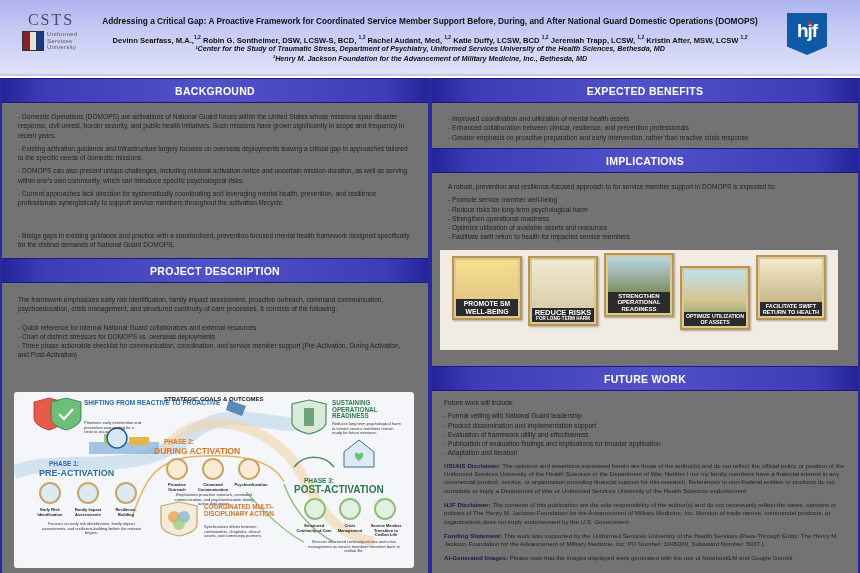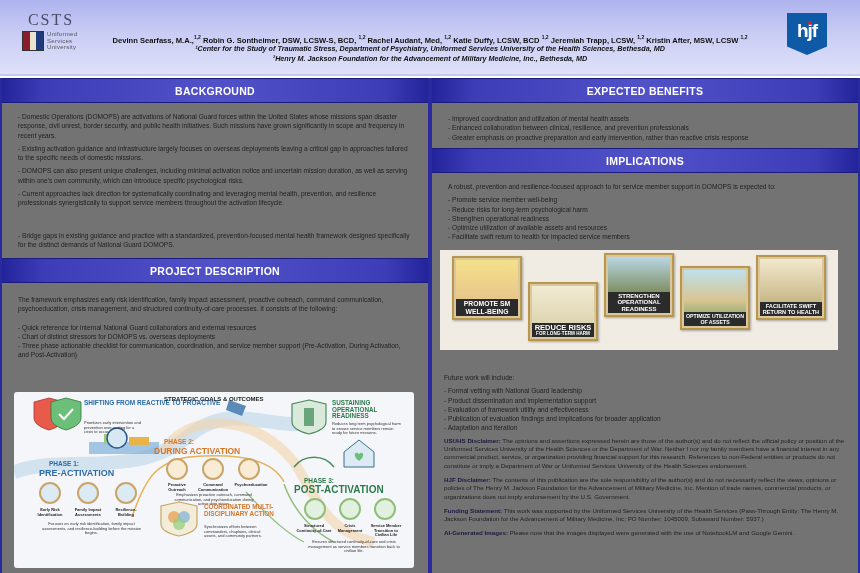--- a/index.html
+++ b/index.html
@@ -45,20 +45,21 @@
           <span style="background:#e8e2cf"></span>
           <span style="background:#1f3a7a"></span>
       </div>
       <div class="usu-text">
         <div>Uniformed</div>
         <div>Services</div>
         <div>University</div>
       </div>
     </div>
   </div>
+  <div class="title">Addressing a Critical Gap: A Proactive Framework for Coordinated Service Member Support Before, During, and After National Guard Domestic Operations (DOMOPS)</div>
   <div class="authors">
     <span>Devinn Searfass, M.A.,</span><sup>1,2</sup>
     <span> Robin G. Sontheimer, DSW, LCSW-S, BCD, </span><sup>1,2</sup>
     <span> Rachel Audant, Med, </span><sup>1,2</sup>
     <span> Katie Duffy, LCSW, BCD </span><sup>1,2</sup>
     <span> Jeremiah Trapp, LCSW, </span><sup>1,2</sup>
     <span> Kristin After, MSW, LCSW </span><sup>1,2</sup>
   </div>
   <div class="aff" style="top:44px">¹Center for the Study of Traumatic Stress, Department of Psychiatry, Uniformed Services University of the Health Sciences, Bethesda, MD</div>
   <div class="aff" style="top:54px">²Henry M. Jackson Foundation for the Advancement of Military Medicine, Inc., Bethesda, MD</div>
@@ -166,21 +167,21 @@
     <div>- Optimize utilization of available assets and resources</div>
     <div>- Facilitate swift return to health for impacted service members</div>
     <div style="position:absolute;left:8px;top:77px;width:398px;height:100px;background:#f0ece4">
       <div class="poster" style="left:12px;top:6px;width:70px;height:64px">
         <div class="scene" style="height:44px;background:linear-gradient(180deg,#f4e08a,#e6c48a)"></div>
         <div class="cap">
             <div>PROMOTE SM</div>
             <div>WELL-BEING</div>
           </div>
       </div>
-      <div class="poster" style="left:88px;top:32px;width:70px;height:59px">
+      <div class="poster" style="left:88px;top:6px;width:70px;height:70px">
         <div class="scene" style="height:48px;background:linear-gradient(180deg,#f2ead2,#d8cfa8)"></div>
         <div class="cap" style="font-size:7.5px">
             <div>REDUCE RISKS</div>
             <div style="font-size:4.6px;line-height:5px">FOR LONG-TERM HARM</div>
           </div>
       </div>
       <div class="poster" style="left:164px;top:3px;width:70px;height:64px">
         <div class="scene" style="height:38px;background:linear-gradient(180deg,#b9d6e4,#7a8a5a)"></div>
         <div class="cap" style="font-size:6px;line-height:6.3px">
             <div>STRENGTHEN OPERATIONAL</div>
@@ -196,20 +197,21 @@
       </div>
       <div class="poster" style="left:316px;top:5px;width:70px;height:65px">
         <div class="scene" style="height:43px;background:linear-gradient(180deg,#f2e8cc,#c8b888)"></div>
         <div class="cap" style="font-size:5.6px;line-height:6.2px">
             <div>FACILITATE SWIFT</div>
             <div>RETURN TO HEALTH</div>
           </div>
       </div>
     </div>
   </div>
+  <div class="bar">FUTURE WORK</div>
   <div class="txt" style="padding:7px 12px 0 12px">
     <p style="margin-bottom:4px">Future work will include:</p>
     <div>- Formal vetting with National Guard leadership</div>
     <div>- Product dissemination and implementation support</div>
     <div>- Evaluation of framework utility and effectiveness</div>
     <div>- Publication of evaluation findings and implications for broader application</div>
     <div style="margin-bottom:4px">- Adaptation and iteration</div>
     <div class="disc"><b>USUHS Disclaimer:</b><span> The opinions and assertions expressed herein are those of the author(s) and do not reflect the official policy or position of the Uniformed Services University of the Health Sciences or the Department of War. Neither I nor my family members have a financial interest in any commercial product, service, or organization providing financial support for this research. References to non-Federal entities or products do not constitute or imply a Department of War or Uniformed Services University of the Health Sciences endorsement.</span></div>
     <div class="disc"><b>HJF Disclaimer:</b><span> The contents of this publication are the sole responsibility of the author(s) and do not necessarily reflect the views, opinions or policies of The Henry M. Jackson Foundation for the Advancement of Military Medicine, Inc. Mention of trade names, commercial products, or organizations does not imply endorsement by the U.S. Government.</span></div>
     <div class="disc"><b>Funding Statement:</b><span> This work was supported by the Uniformed Services University of the Health Services (Pass-Through Entity: The Henry M. Jackson Foundation for the Advancement of Military Medicine, Inc; PO Number: 1045009, Subaward Number: 5937.)</span></div>

